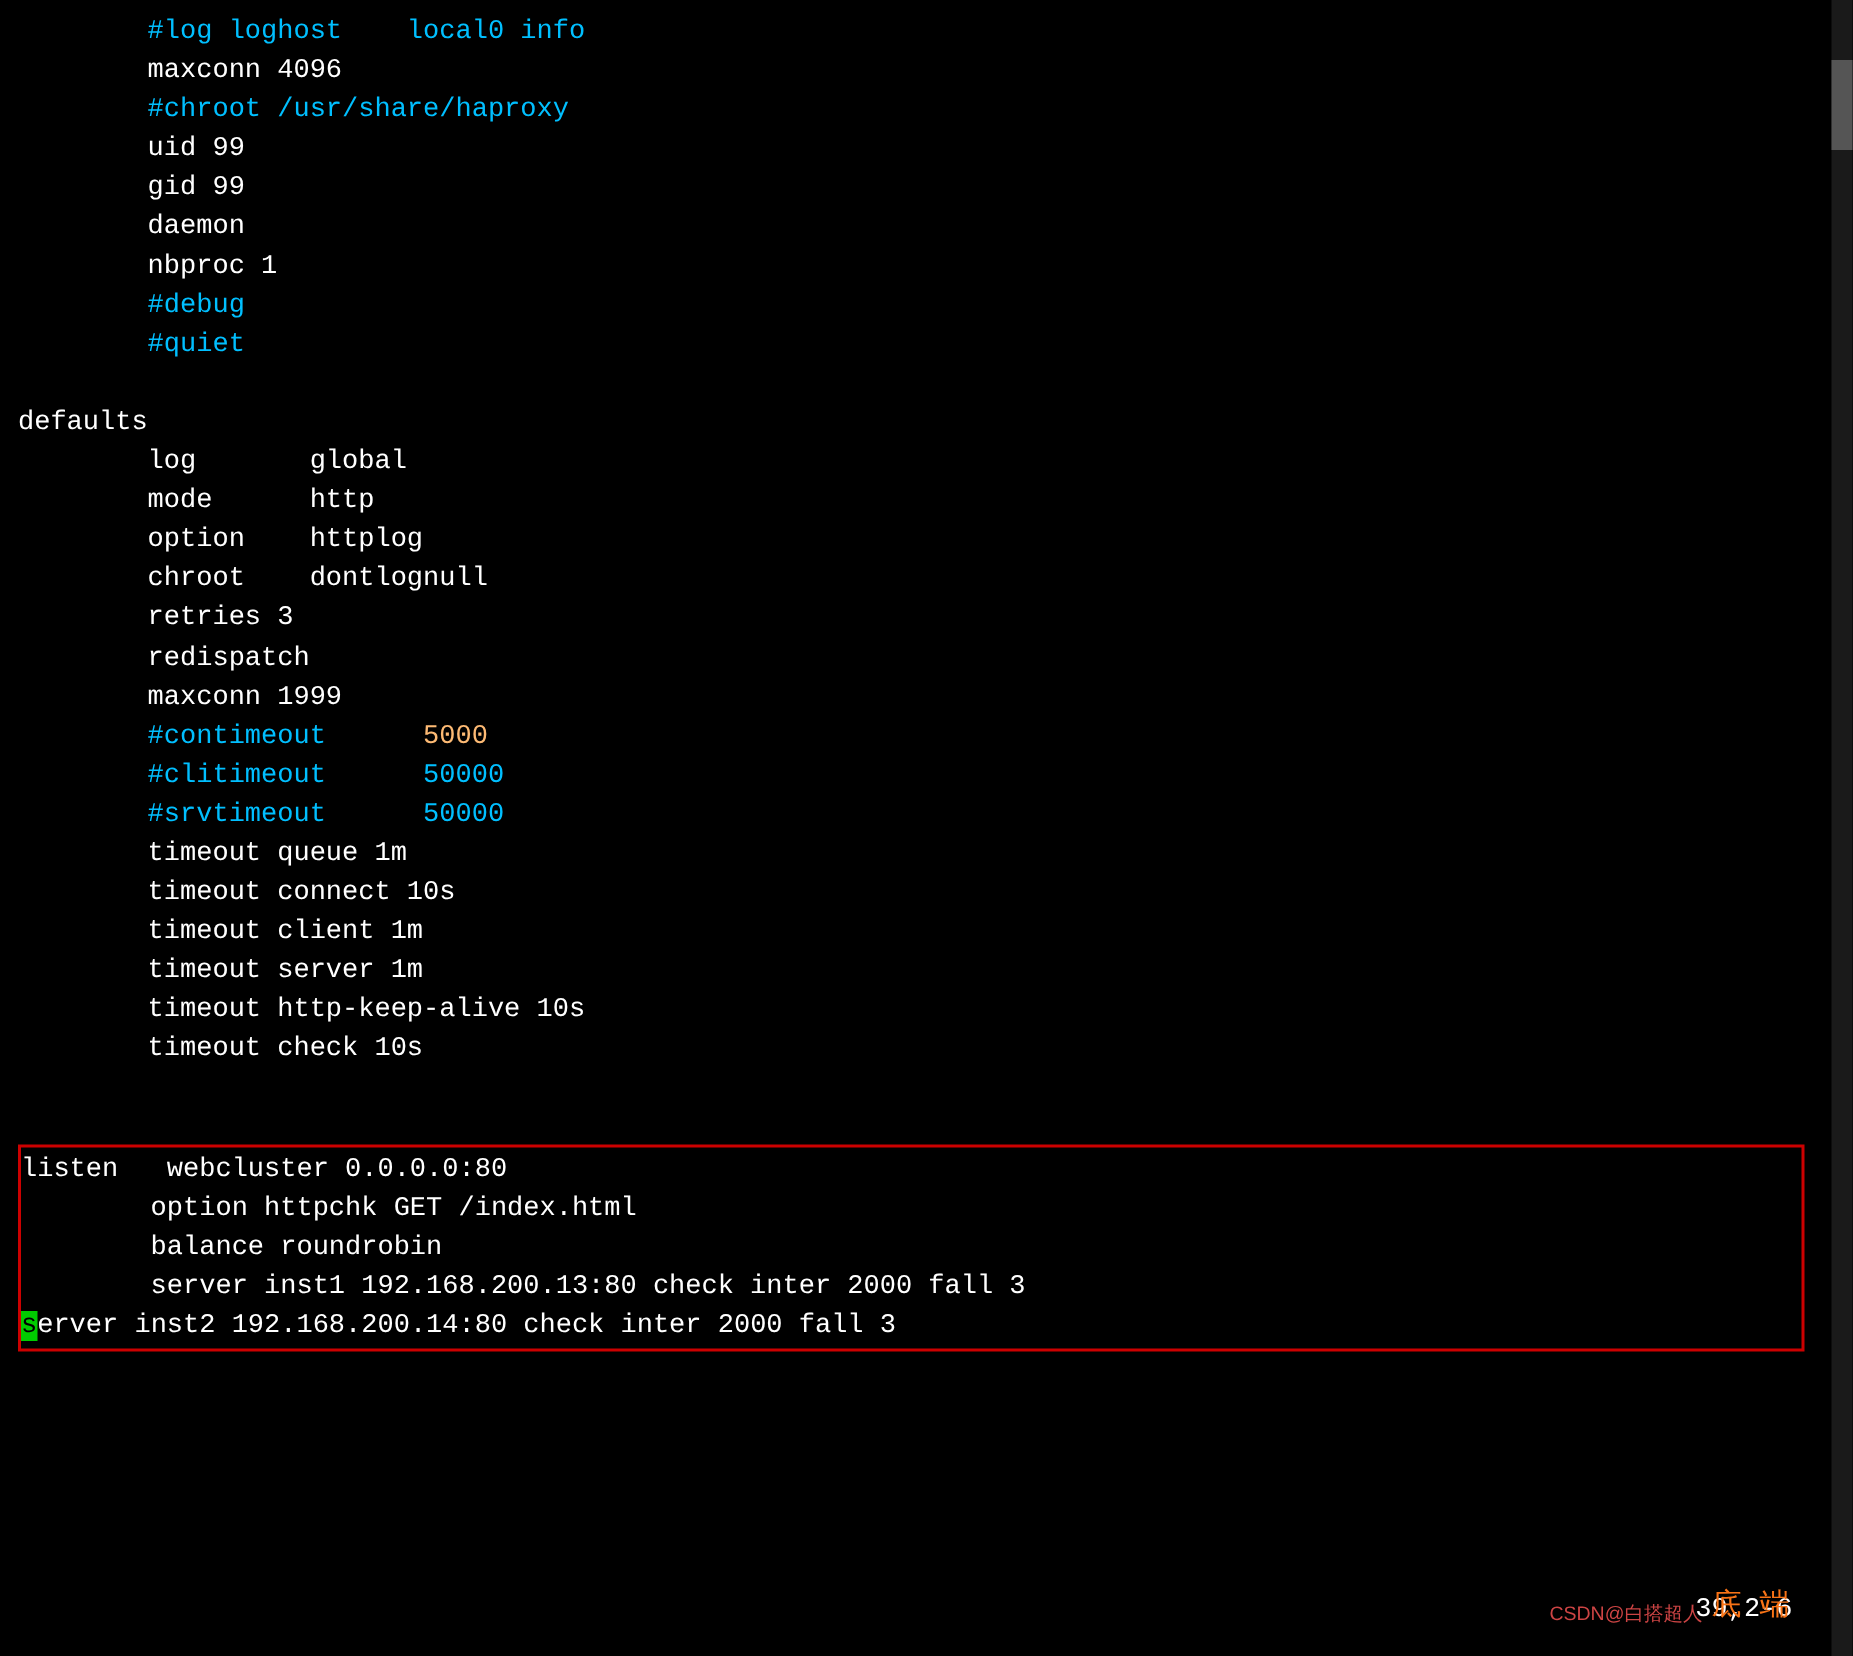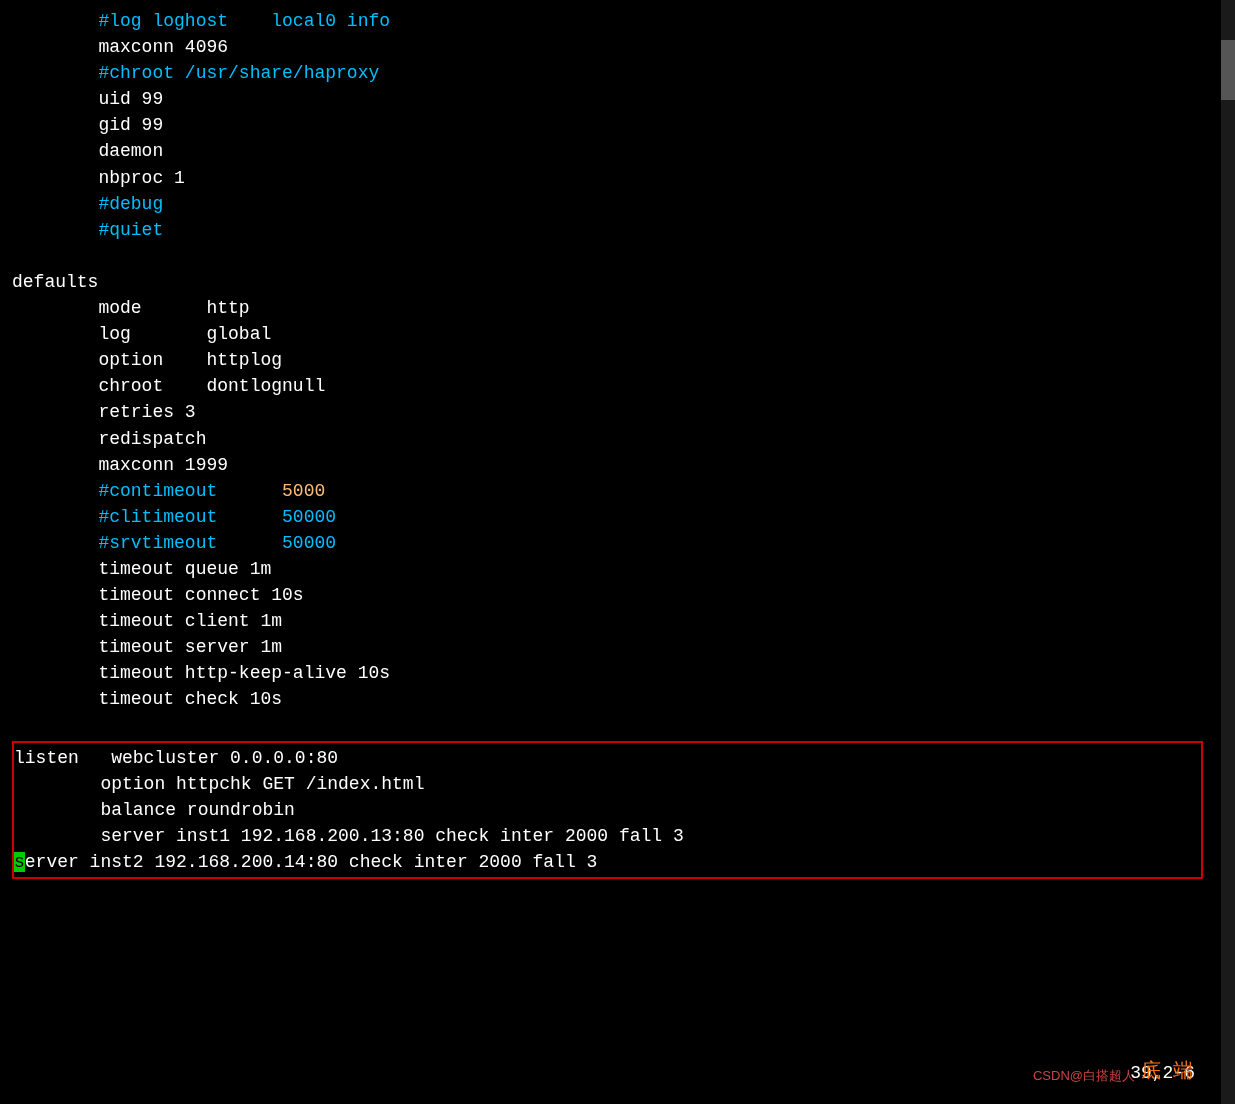--- a/index.html
+++ b/index.html
@@ -28,21 +28,21 @@
       white-space: pre;
       display: block;
     }
 
     .cyan { color: #00bfff; }
     .white { color: #ffffff; }
 
     .highlighted-section {
       border: 2px solid #cc0000;
       display: block;
-      margin-top: 2px;
+      margin-top: 24px;
       padding: 4px 0 4px 0;
     }
 
     .cursor-char {
       background: #00cc00;
       color: #000;
     }
 
     .scrollbar {
       position: absolute;
@@ -80,22 +80,22 @@
     <span class="line white">        maxconn 4096</span>
     <span class="line cyan">        #chroot /usr/share/haproxy</span>
     <span class="line white">        uid 99</span>
     <span class="line white">        gid 99</span>
     <span class="line white">        daemon</span>
     <span class="line white">        nbproc 1</span>
     <span class="line cyan">        #debug</span>
     <span class="line cyan">        #quiet</span>
     <span class="line white">&nbsp;</span>
     <span class="line white">defaults</span>
+    <span class="line white">        log       global</span>
     <span class="line white">        mode      http</span>
-    <span class="line white">        log       global</span>
     <span class="line white">        option    httplog</span>
     <span class="line white">        chroot    dontlognull</span>
     <span class="line white">        retries 3</span>
     <span class="line white">        redispatch</span>
     <span class="line white">        maxconn 1999</span>
     <span class="line cyan">        #contimeout      <span style="color:#fdba74">5000</span></span>
     <span class="line cyan">        #clitimeout      <span style="color:#00bfff">50000</span></span>
     <span class="line cyan">        #srvtimeout      <span style="color:#00bfff">50000</span></span>
     <span class="line white">        timeout queue 1m</span>
     <span class="line white">        timeout connect 10s</span>

